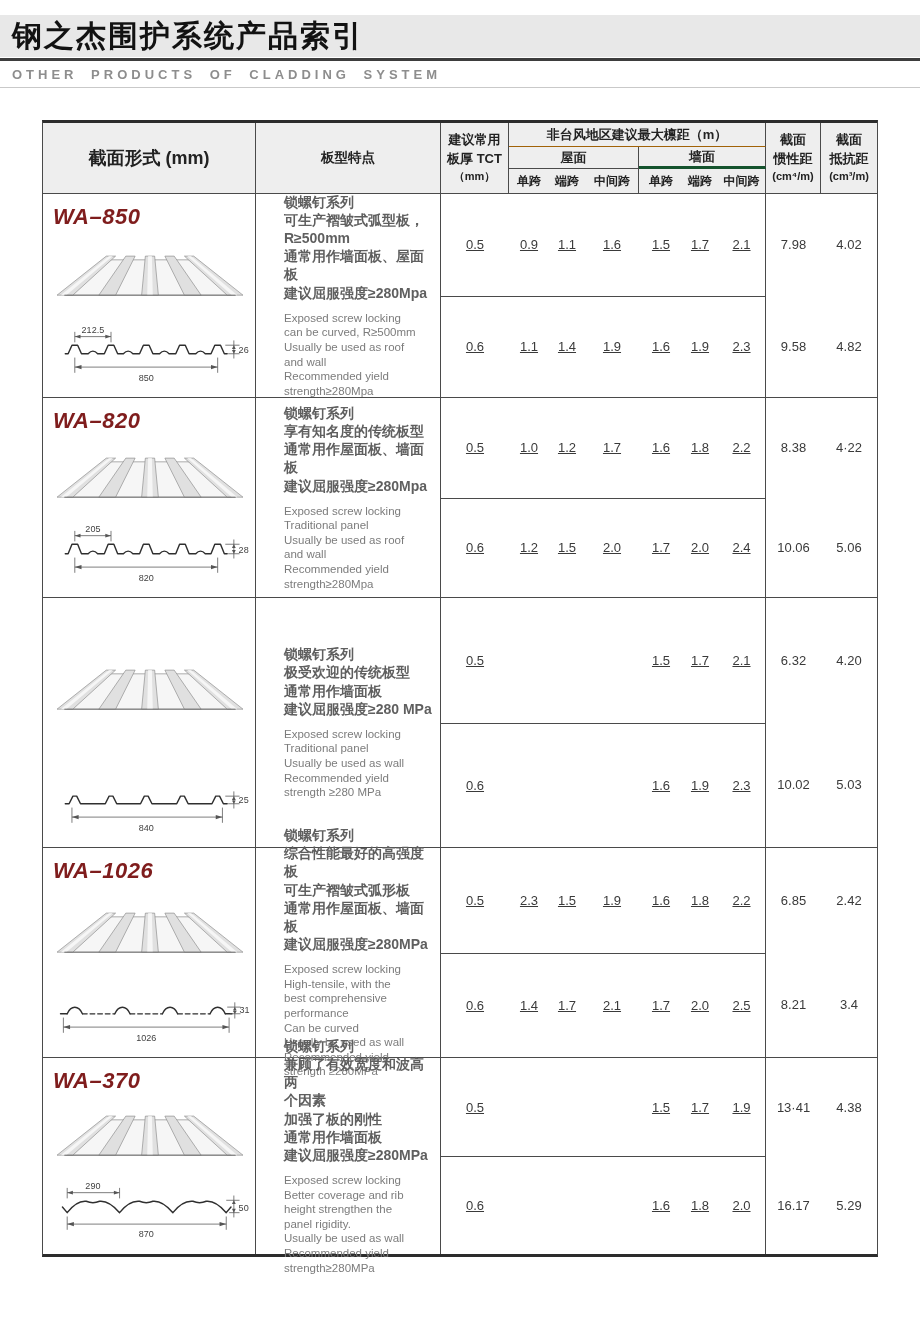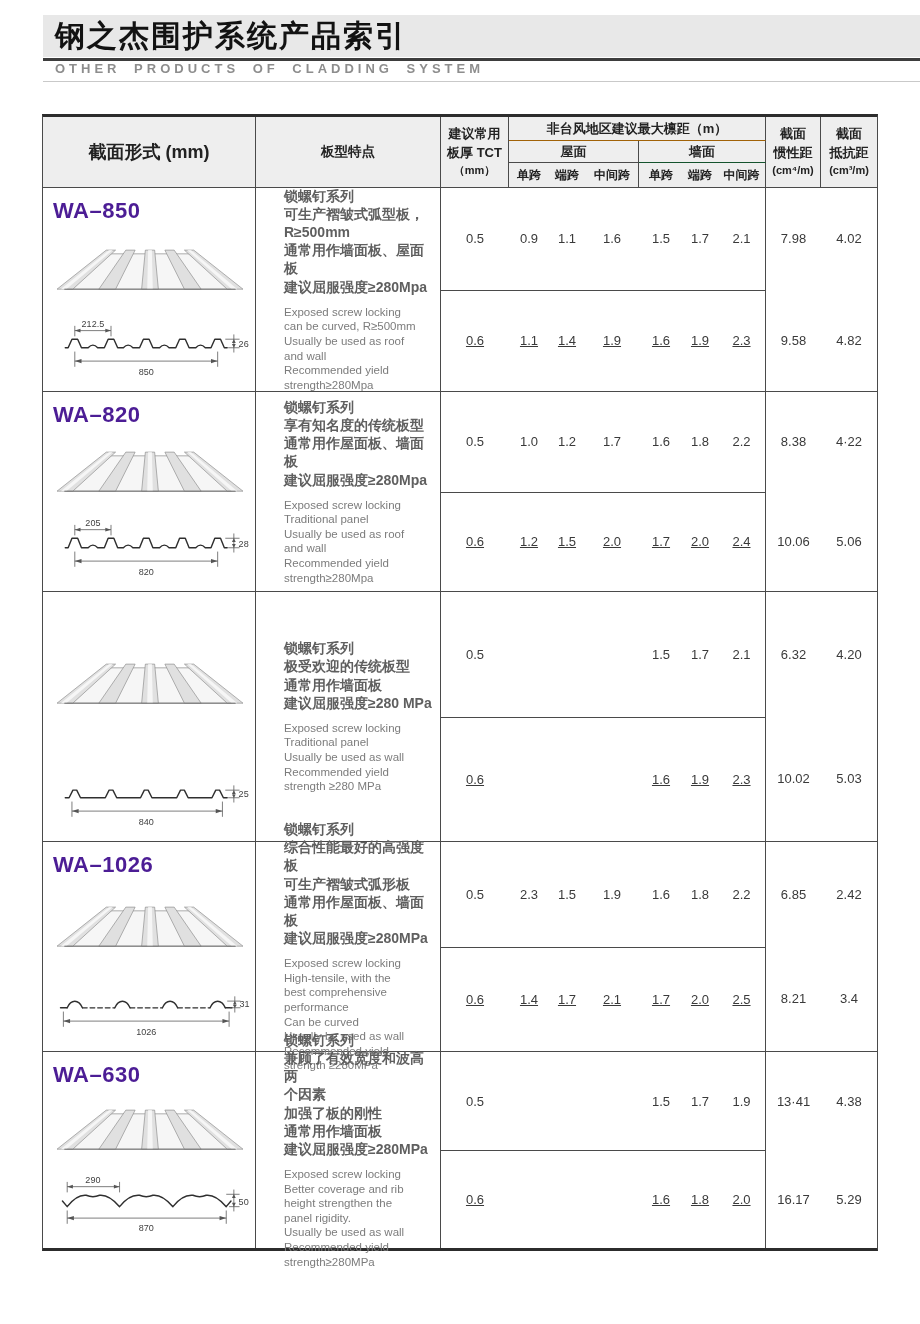--- a/index.html
+++ b/index.html
@@ -2,28 +2,28 @@
 <html><head>
 <meta charset="utf-8">
 <style>
   * { margin:0; padding:0; box-sizing:border-box; }
   html,body { background:#ffffff; }
   body {
     width:920px; height:1324px; position:relative; overflow:hidden;
     font-family:"Liberation Sans","DejaVu Sans",sans-serif; color:#3a3a3a;
   }
   
-  .masthead { padding-top:15px;padding-left:43px; }
+  .masthead { padding-top:15px; }
   .title-band {
     height:42px; background:#e8e8e8; display:flex; align-items:center; padding-left:12px;
   }
   .title-band h1 { font-size:30px; font-weight:bold; color:#121212; letter-spacing:2px; }
   .title-rule { height:3px; background:#3d3d3d; margin-top:1px; }
   .subtitle {
-    margin:0 0 0 12px; font-size:13px; font-weight:bold; color:#8d8d8d;
+    margin:6px 0 0 12px; font-size:13px; font-weight:bold; color:#8d8d8d;
     letter-spacing:4px; word-spacing:6px;
   }
   .subtitle-rule { height:1px; background:#c9c9c9; margin-top:5px; }
 
   
   .ptable {
     margin:32px 42px 0 42px; width:836px;
     border:1px solid #4a4a4a; border-top:3px solid #2c2c2c; border-bottom:3px solid #2c2c2c;
   }
   .grid7 { display:grid; grid-template-columns:213px 185px 68px 130px 127px 55px 56px; }
@@ -33,50 +33,50 @@
     grid-template-rows:24px 22px 24px; background:#eeeeee;
     border-bottom:1px solid #4a4a4a; font-weight:bold; color:#222;
   }
   .hc { display:flex; align-items:center; justify-content:center; text-align:center; font-size:13px; }
   .hc.lines { flex-direction:column; line-height:1.45; }
   .h-sec  { grid-column:1; grid-row:1/4; border-right:1px solid #4a4a4a; font-size:18px; }
   .h-feat { grid-column:2; grid-row:1/4; border-right:1px solid #4a4a4a; font-size:13.5px;font-family:Liberation Serif, serif; }
   .h-th   { grid-column:3; grid-row:1/4; border-right:1px solid #4a4a4a; }
   .h-span { grid-column:4/6; grid-row:1; border-right:1px solid #4a4a4a; border-bottom:1px solid #a16207; }
   .h-roof { grid-column:4; grid-row:2; border-right:1px solid #4a4a4a; border-bottom:1px solid #4a4a4a; }
-  .h-wall { grid-column:5; grid-row:2; border-right:1px solid #4a4a4a; border-bottom:1px solid #14532d;text-align:center; }
+  .h-wall { grid-column:5; grid-row:2; border-right:1px solid #4a4a4a; border-bottom:3px solid #14532d;text-align:center; }
   .h-roof-sub { grid-column:4; grid-row:3; border-right:1px solid #4a4a4a; }
   .h-wall-sub { grid-column:5; grid-row:3; border-right:1px solid #4a4a4a; }
   .h-in   { grid-column:6; grid-row:1/4; border-right:1px solid #4a4a4a; }
   .h-re   { grid-column:7; grid-row:1/4; }
   .h-th .s3, .h-in .s3, .h-re .s3 { font-size:11px; font-weight:bold; }
   .subgrid-roof { display:grid; grid-template-columns:40px 36px 54px; width:100%; justify-items:center; font-size:12px; }
   .subgrid-wall { display:grid; grid-template-columns:44px 34px 49px; width:100%; justify-items:center; font-size:12px; }
 
   
   .trow { grid-template-rows:1fr 1fr; border-bottom:1px solid #4a4a4a; }
   .trow:last-child { border-bottom:none; }
   .s850 { height:204px; } .s820 { height:200px; } .s840 { height:250px; }
   .s1026 { height:210px; } .s870 { height:196px; }
 
   .c-sec { grid-column:1; grid-row:1/3; border-right:1px solid #4a4a4a;
            display:flex; flex-direction:column; padding:10px 6px 8px 8px; }
-  .model { font-size:22px; font-weight:bold; color:#4c1d95; letter-spacing:.5px; padding-left:2px; }
+  .model { font-size:22px; font-weight:bold; color:#7f1d1d; letter-spacing:.5px; padding-left:2px;font-style:italic; }
   .p3d  { width:186px; height:60px; margin:auto; display:block; }
   .prof { width:200px; height:76px; margin:0 auto 2px auto; display:block; }
 
   .c-feat { grid-column:2; grid-row:1/3; border-right:1px solid #4a4a4a;
             display:flex; flex-direction:column; justify-content:center; padding:6px 8px 6px 28px; }
   .cn { white-space:pre-line; font-size:14px; line-height:1.3; color:#5f5f5f; font-weight:bold; }
   .en { white-space:pre-line; font-size:11.5px; line-height:1.27; color:#7c7c7c; margin-top:9px; }
 
   .c-th   { grid-column:3; display:flex; align-items:center; justify-content:center; font-size:13px; }
   .c-roof { grid-column:4; display:grid; grid-template-columns:40px 36px 54px; align-items:center; justify-items:center; font-size:13px; }
   .c-wall { grid-column:5; border-right:1px solid #4a4a4a; display:grid; grid-template-columns:44px 34px 49px; align-items:center; justify-items:center; font-size:13px; }
-  .r1 { grid-row:1; } .r2 { grid-row:2; border-top:1px solid #4a4a4a;text-decoration:underline; }
+  .r1 { grid-row:1;text-decoration:underline; } .r2 { grid-row:2; border-top:1px solid #4a4a4a;text-decoration:underline; }
   .c-last { grid-column:6/8; grid-row:1/3; display:grid; grid-template-columns:55px 56px; grid-template-rows:1fr 1fr; align-items:center; justify-items:center; font-size:13px; }
 
   
   svg text { font-family:"Liberation Sans","DejaVu Sans",sans-serif; }
   .pl  { fill:none; stroke:#2f2f2f; stroke-width:1.5; stroke-linejoin:round; stroke-linecap:round; }
   .dash { stroke-dasharray:5 3; stroke-width:1.3; }
   .dim { stroke:#555; stroke-width:0.8; }
   .dt  { font-size:9.5px; fill:#3f3f3f; text-anchor:middle; }
   .dt-r { text-anchor:start; }
   .ah  { fill:#555; }
@@ -440,21 +440,21 @@
       <div class="c-last">
         <span>6.85</span>
         <span>2.42</span>
         <span>8.21</span>
         <span>3.4</span>
       </div>
     </section>
 
     <section class="grid7 trow s870">
       <div class="c-sec">
-        <div class="model">WA–630</div>
+        <div class="model">WA–370</div>
         <svg class="p3d" viewBox="0 0 200 64">
             <use href="#panel3d"></use>
           </svg>
         <svg class="prof" viewBox="0 0 210 78">
           <path class="pl" d="M12,40 L17,46 Q27,33 37,34 Q44,37 51,34 Q61,33 72,46 Q82,33 93,34 Q100,37 107,34 Q117,33 128,46 Q138,33 149,34 Q156,37 163,34 Q173,33 184,46 L189,40"></path>
           <line class="dim" x1="17" y1="31" x2="17" y2="20"></line>
             <line class="dim" x1="72" y1="31" x2="72" y2="20"></line>
           <line class="dim" x1="17" y1="25" x2="72" y2="25"></line>
           <polygon class="ah" points="17,25 23,23 23,27"></polygon>
             <polygon class="ah" points="72,25 66,23 66,27"></polygon>

